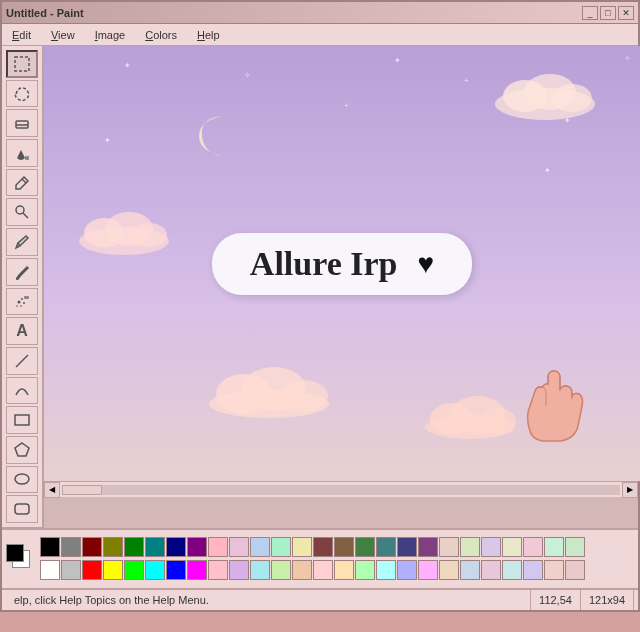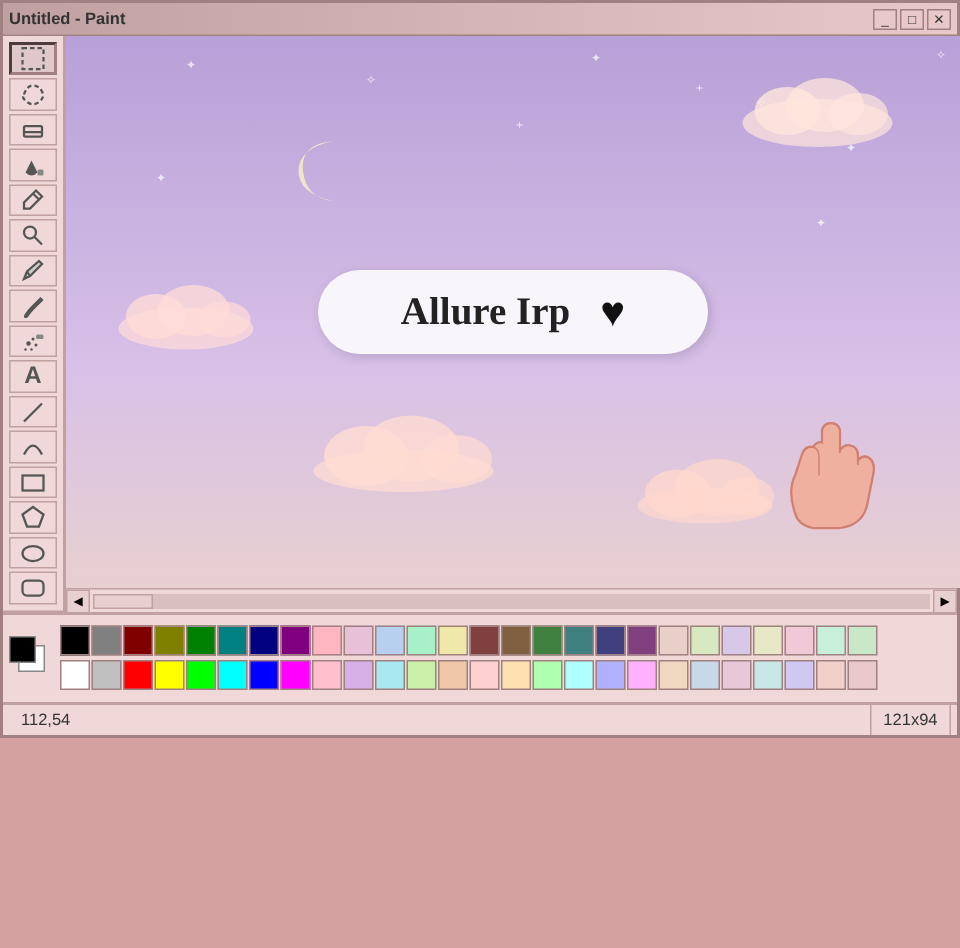--- a/index.html
+++ b/index.html
@@ -185,21 +185,21 @@
       border-radius: 30px;
       padding: 12px 30px;
       display: flex;
       align-items: center;
       gap: 20px;
       box-shadow: 2px 2px 8px rgba(0,0,0,0.15);
       min-width: 260px;
       justify-content: center;
     }
     .name-text {
-      font-size: 26px;
+      font-size: 34px;
       font-weight: bold;
       font-family: Georgia, serif;
       color: #222;
       white-space: nowrap;
     }
     .heart-icon {
       font-size: 28px;
       color: #111;
     }
 
@@ -262,21 +262,21 @@
       display: flex;
       align-items: center;
     }
     .status-section:first-child {
       flex: 1;
     }
 
     
     .paint-window {
       width: 640px;
-      height: 492px;
+      height: 612px;
       background: #d4b8b8;
       border: 2px solid #a08080;
       display: flex;
       flex-direction: column;
     }
 
     
     .canvas-toolbar-row {
       display: flex;
       flex: 1;
@@ -296,20 +296,27 @@
 
   <div class="title-bar">
     <span class="title-bar-text">Untitled - Paint</span>
     <div class="title-bar-buttons">
       <div class="title-btn">_</div>
       <div class="title-btn">□</div>
       <div class="title-btn">✕</div>
     </div>
   </div>
 
+  <div class="menu-bar">
+    <div class="menu-item"><span class="underline">E</span>dit</div>
+    <div class="menu-item"><span class="underline">V</span>iew</div>
+    <div class="menu-item"><span class="underline">I</span>mage</div>
+    <div class="menu-item"><span class="underline">C</span>olors</div>
+    <div class="menu-item"><span class="underline">H</span>elp</div>
+  </div>
 
   <div class="canvas-toolbar-row">
 
     <div class="toolbar">
 
       <div class="tool-btn active">
         <svg viewBox="0 0 18 18" fill="none" stroke="#555" stroke-width="1.5">
           <rect x="2" y="2" width="14" height="14" stroke-dasharray="3,2"></rect>
         </svg>
       </div>
@@ -556,19 +563,22 @@
       <div class="palette-cell" style="background:#d0c8f0;"></div>
       <div class="palette-cell" style="background:#c8f0d8;"></div>
       <div class="palette-cell" style="background:#f0d0c8;"></div>
       <div class="palette-cell" style="background:#c8e8c8;"></div>
       <div class="palette-cell" style="background:#e8c8c8;"></div>
     </div>
   </div>
 
   <div class="status-bar">
     <div class="status-section">
+      <span>elp, click Help Topics on the Help Menu.</span>
+    </div>
+    <div class="status-section">
       <span>112,54</span>
     </div>
     <div class="status-section">
       <span>121x94</span>
     </div>
   </div>
 </div>
 
 </body></html>

